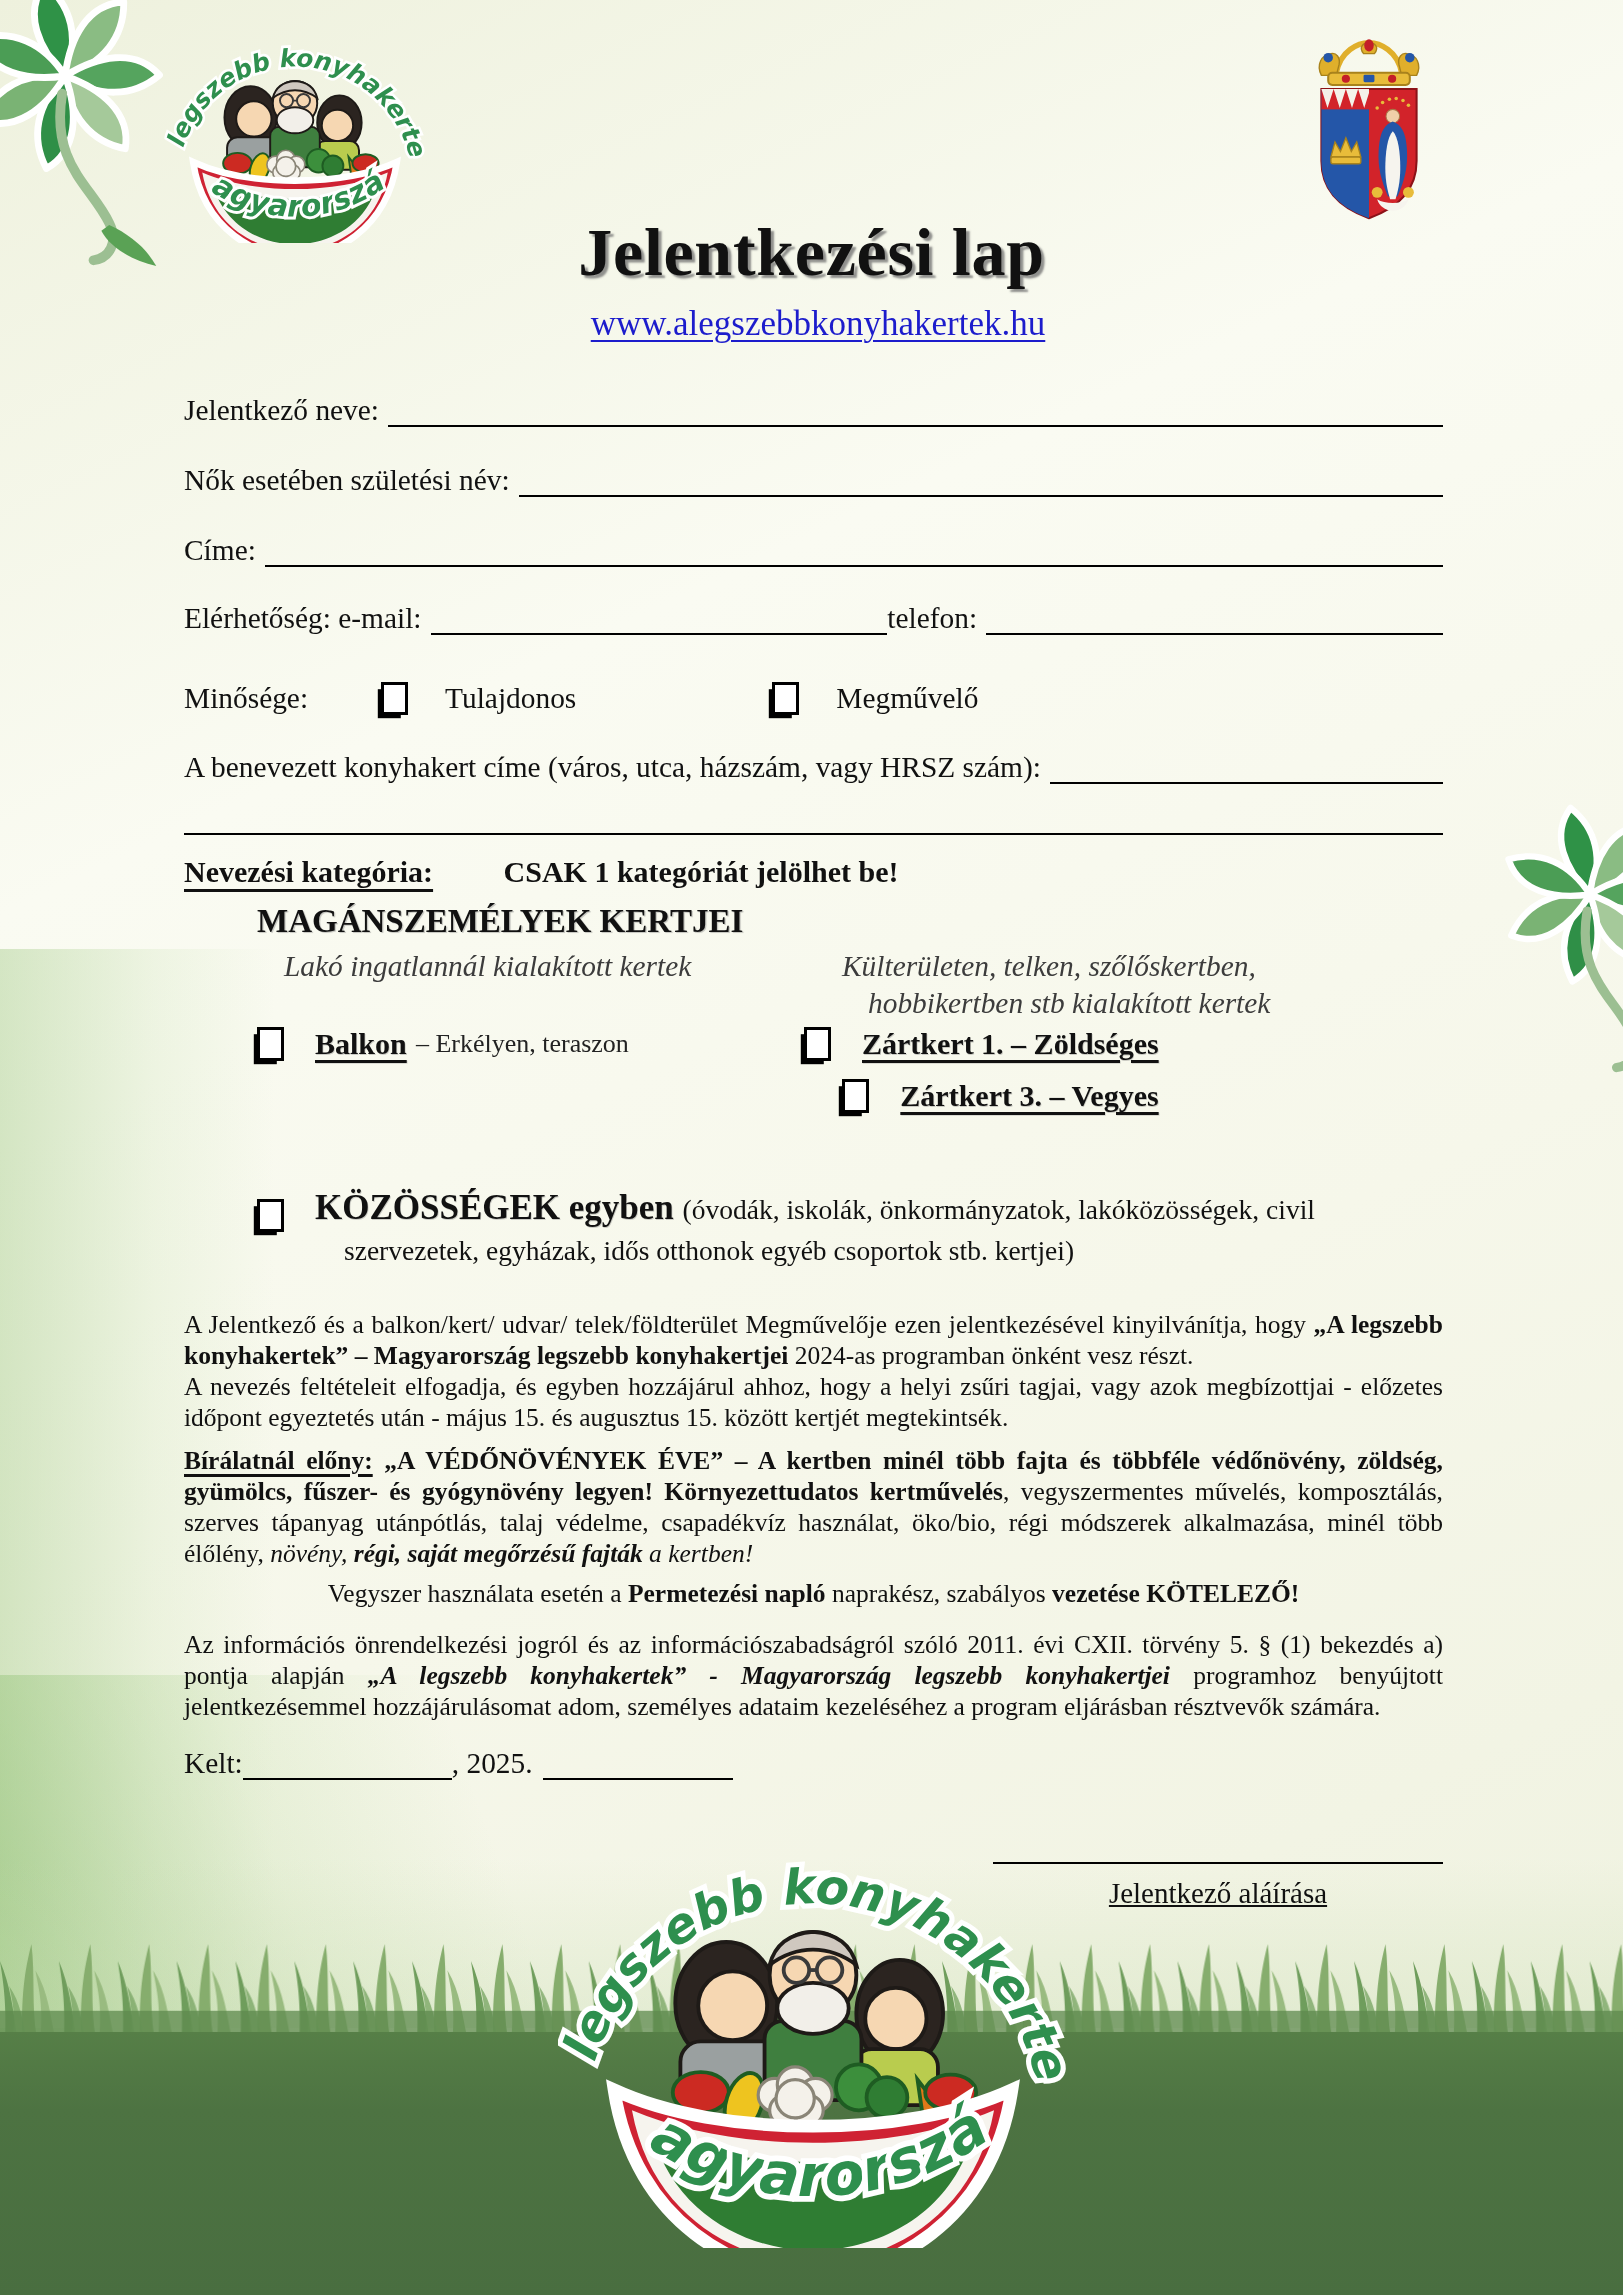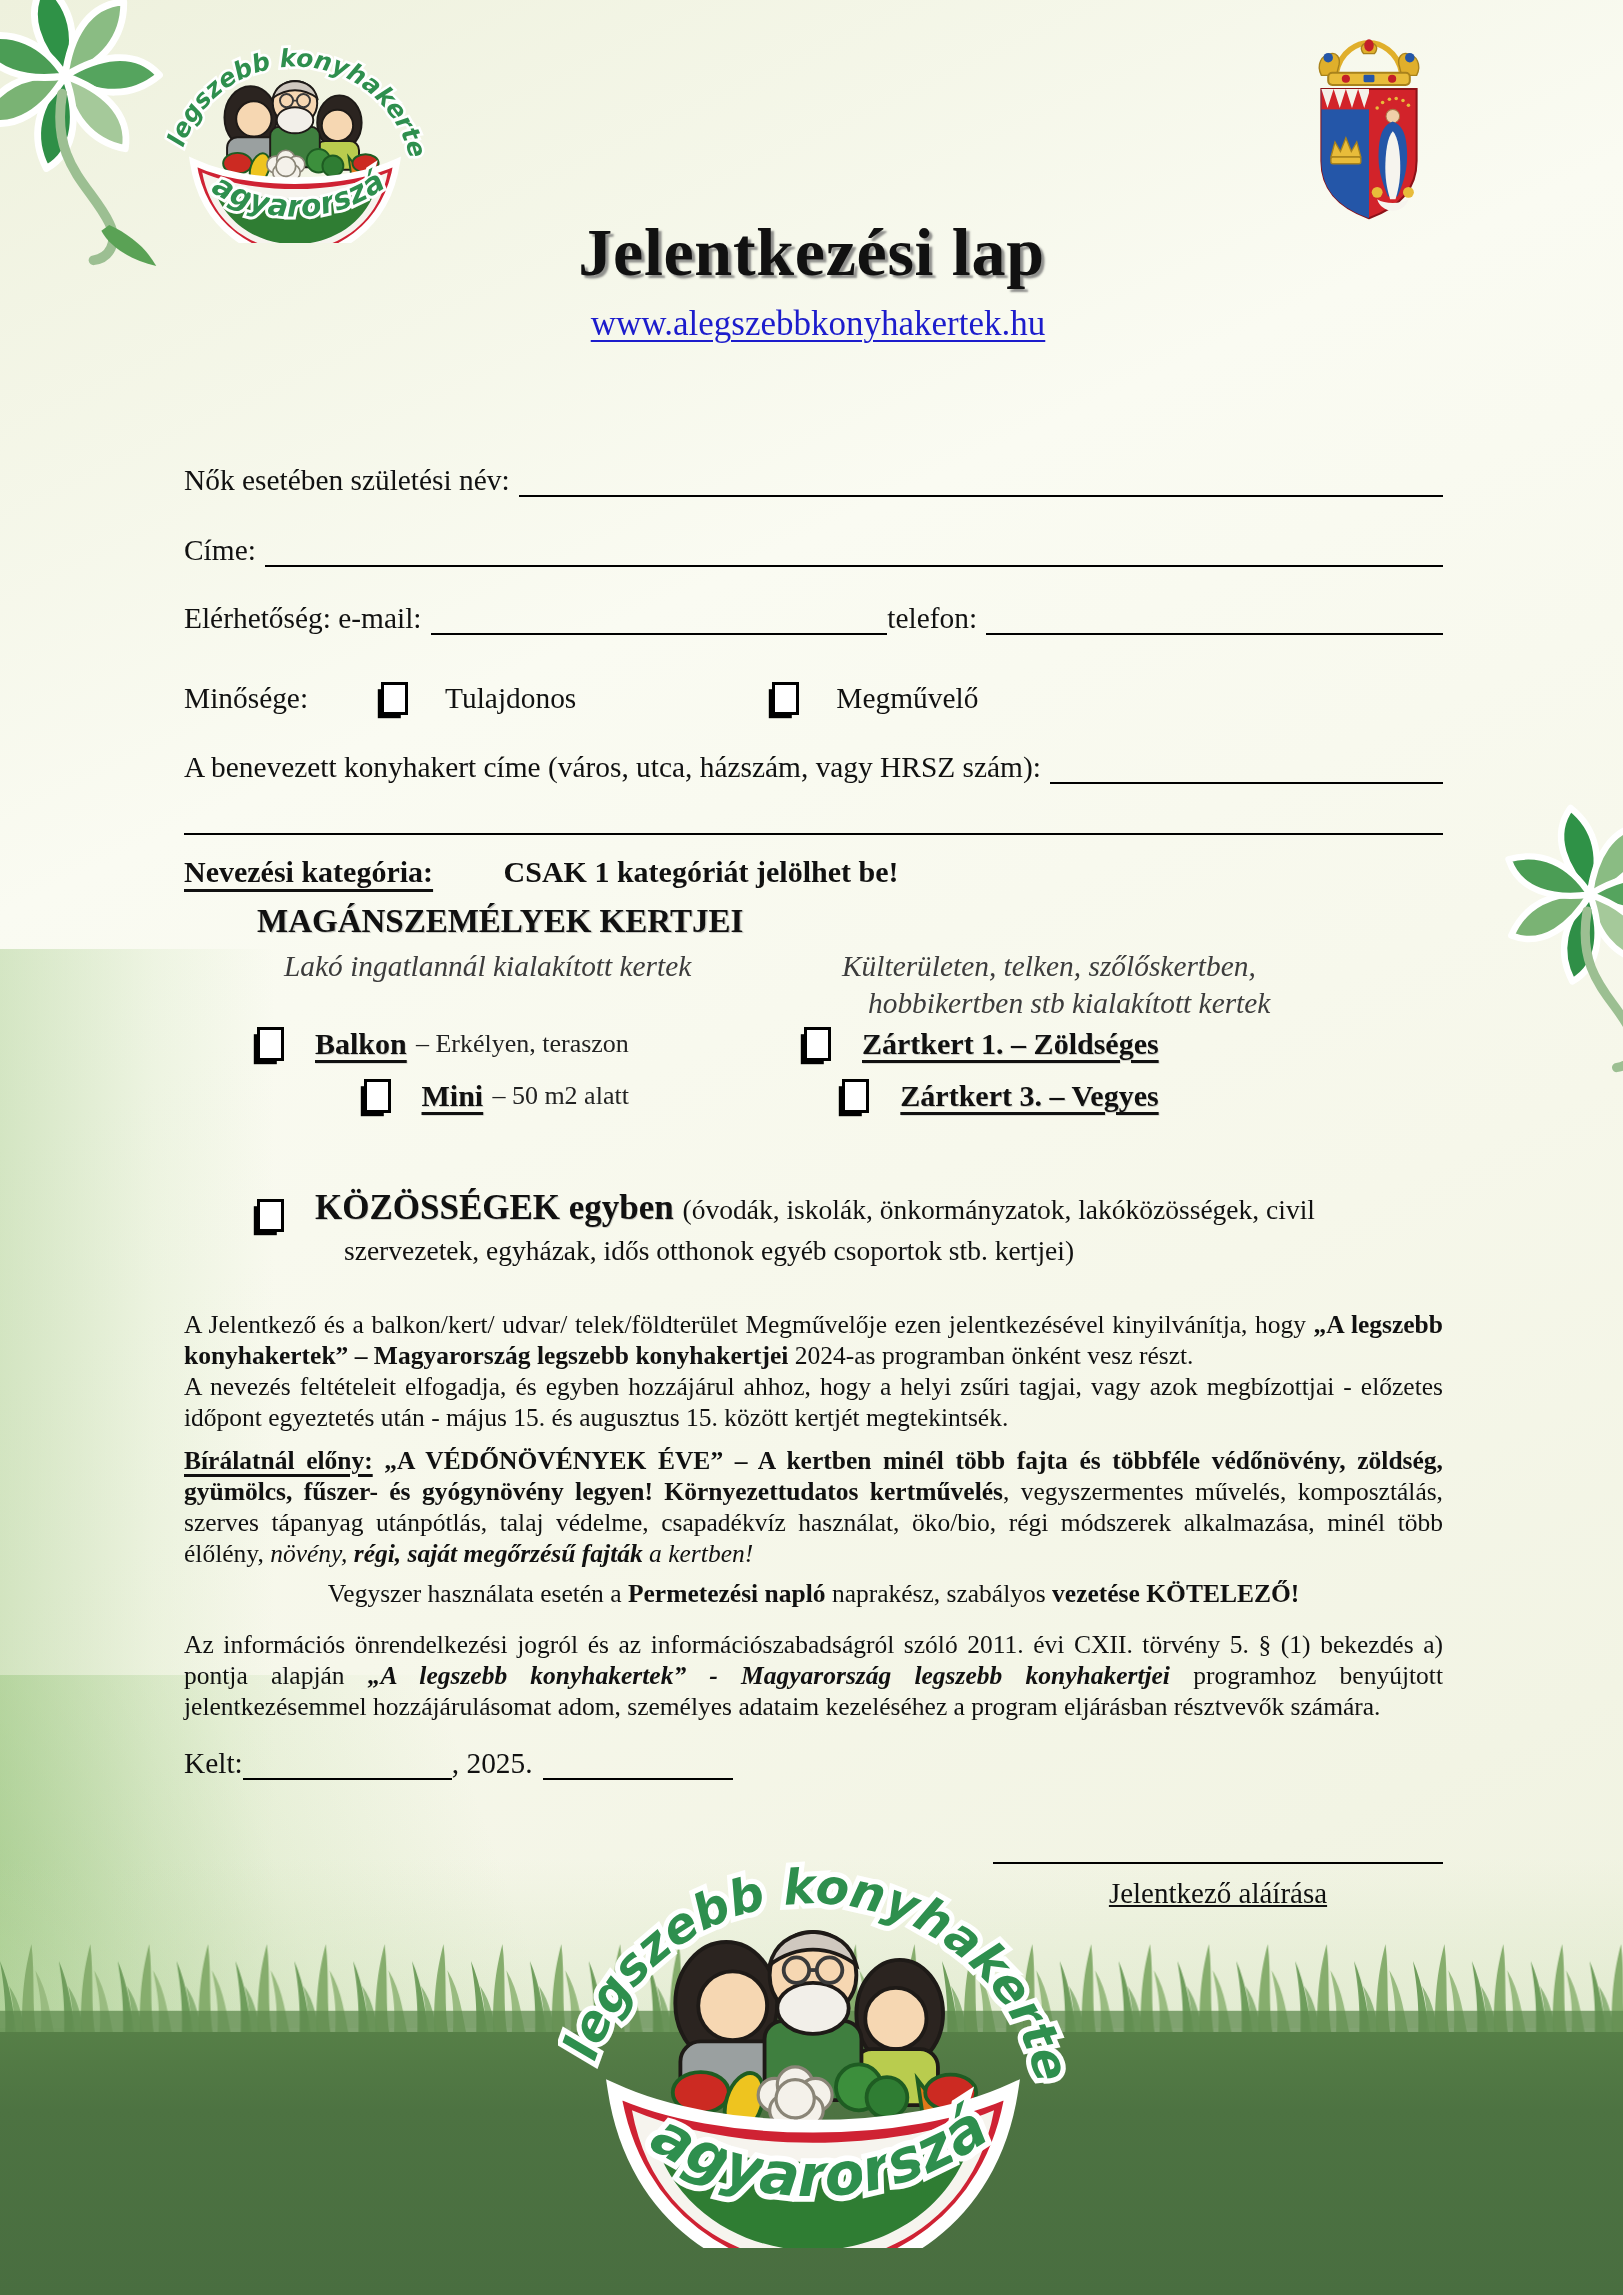--- a/index.html
+++ b/index.html
@@ -217,20 +217,24 @@
         <path d="M112,238 A 24 24 0 0 0 158 238 A 30 16 0 0 1 112 238 Z" fill="#f6f4ee"></path>
         <circle cx="112" cy="228" r="8" fill="#e8bc3a"></circle>
         <circle cx="158" cy="228" r="8" fill="#e8bc3a"></circle>
       </g>
     </g>
   </svg>
 
   <div class="title">Jelentkezési lap</div>
   <a class="url">www.alegszebbkonyhakertek.hu</a>
 
+  <div class="row" style="top:385px">
+    <span>Jelentkező neve:</span>
+    <span class="blank"></span>
+  </div>
   <div class="row" style="top:455px">
     <span>Nők esetében születési név:</span>
     <span class="blank"></span>
   </div>
   <div class="row" style="top:525px">
     <span>Címe:</span>
     <span class="blank"></span>
   </div>
   <div class="row" style="top:593px">
     <span>Elérhetőség: e-mail:</span>
@@ -262,25 +266,20 @@
 
   <span class="subhead subhead-l">Lakó ingatlannál kialakított kertek</span>
   <span class="subhead subhead-r1">Külterületen, telken, szőlőskertben,</span>
   <span class="subhead subhead-r2">hobbikertben stb kialakított kertek</span>
 
   <div class="cat-col cat-col-l">
     <div class="cat-row">
       <span class="cbx"></span>
       <span class="cat-label">Balkon</span>
       <span class="cat-desc">– Erkélyen, teraszon</span>
-    </div>
-    <div class="cat-row">
-      <span class="cbx"></span>
-      <span class="cat-label">Mini</span>
-      <span class="cat-desc">– 50 m2 alatt</span>
     </div>
   </div>
 
   <div class="cat-col cat-col-r">
     <div class="cat-row">
       <span class="cbx"></span>
       <span class="cat-label">Zártkert 1. – Zöldséges</span>
     </div>
     <div class="cat-row">
       <span class="cbx"></span>

